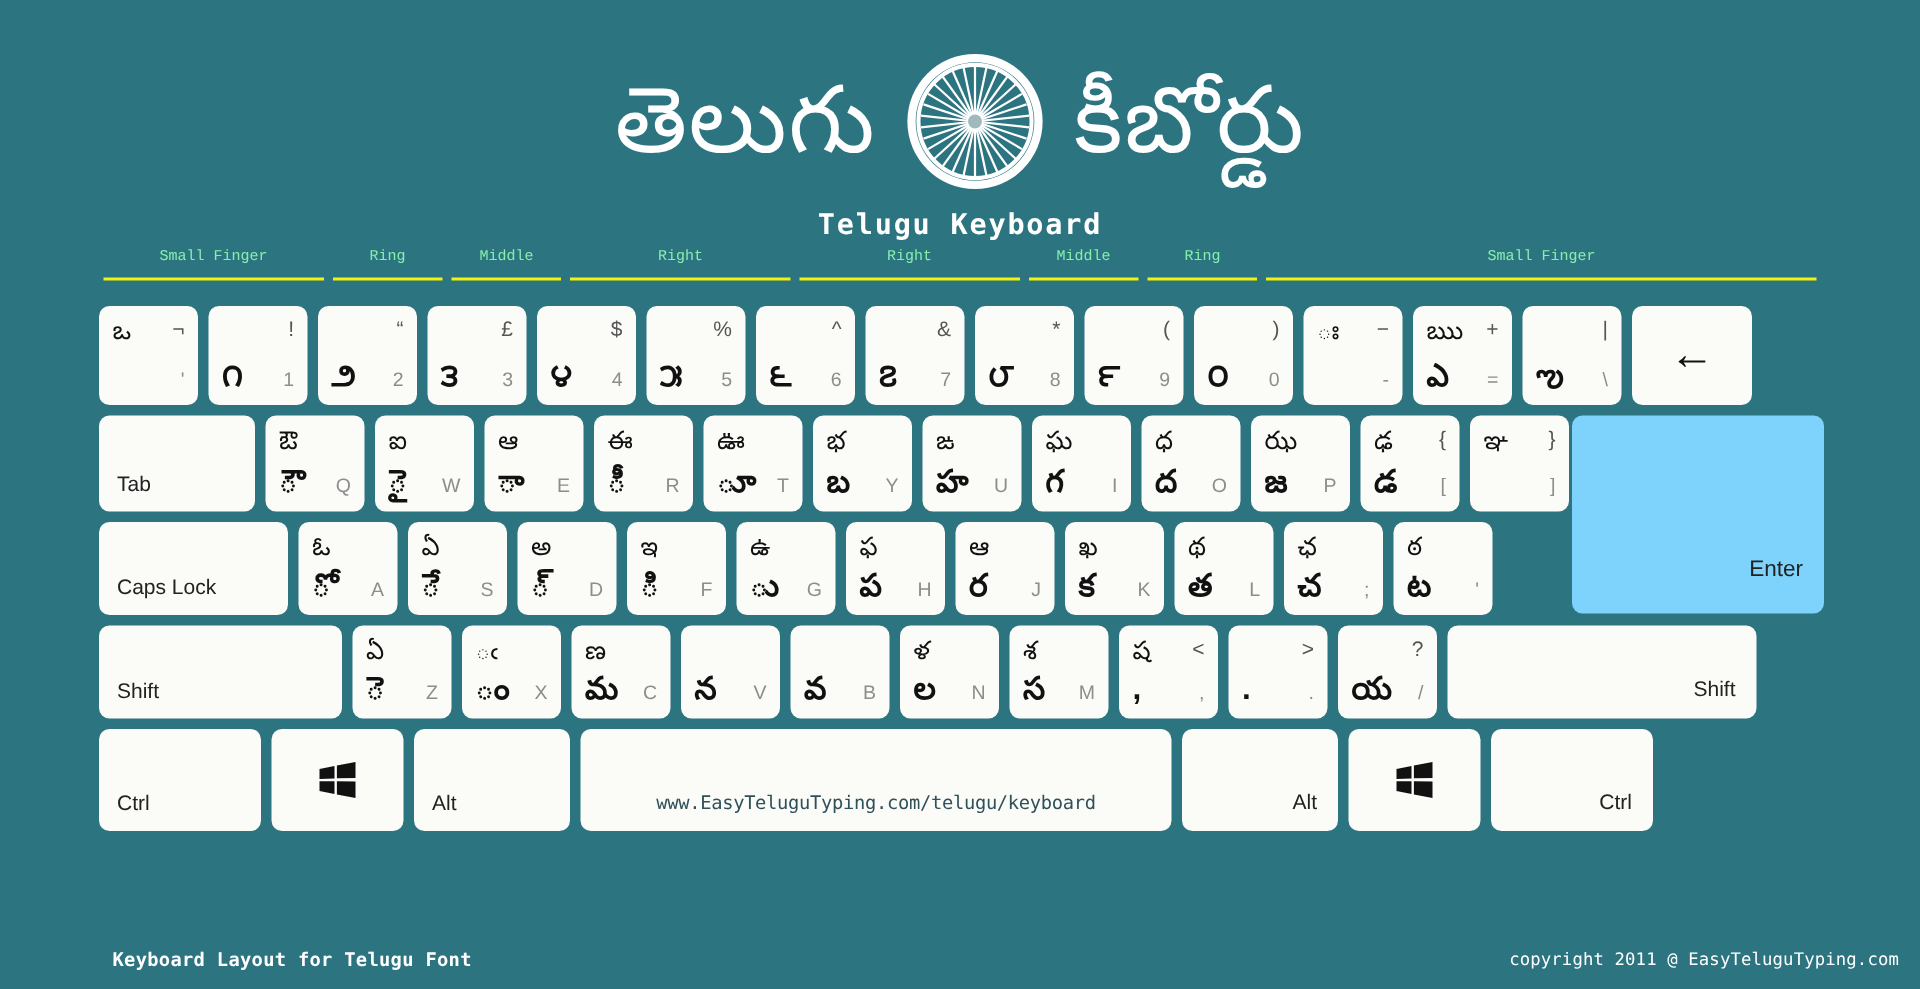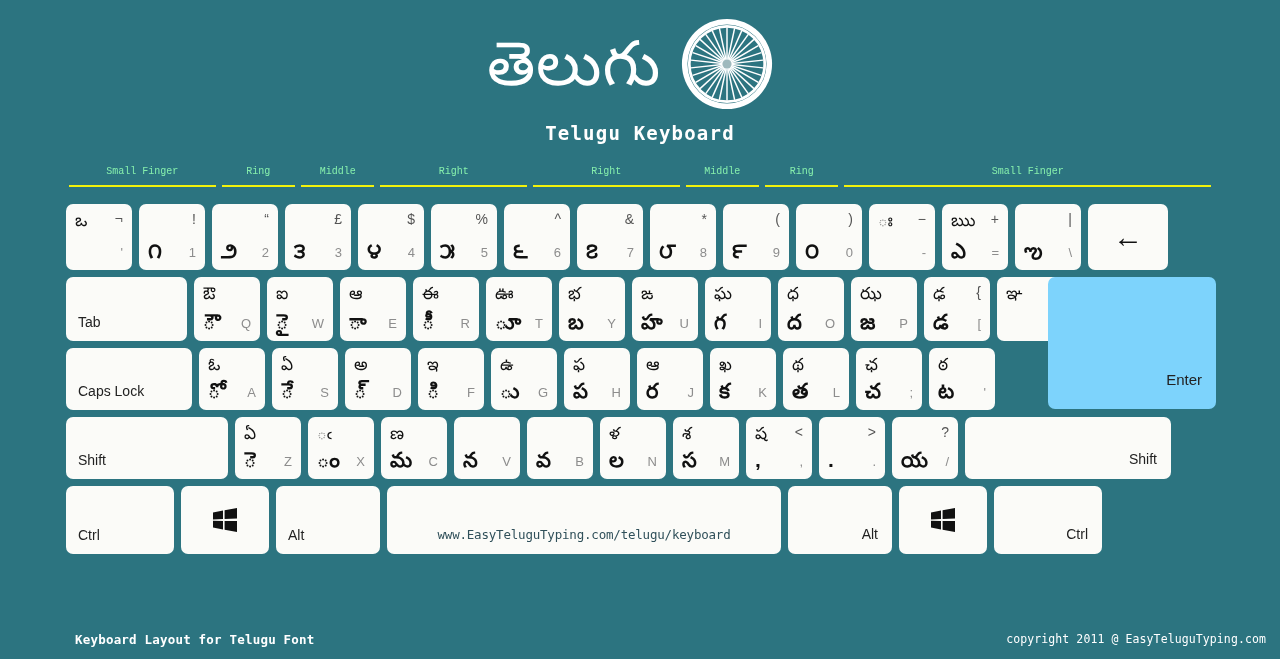--- a/index.html
+++ b/index.html
@@ -12,21 +12,21 @@
     overflow: hidden;
     background: #2c7480;
     font-family: "Liberation Sans", sans-serif;
     position: relative;
     -webkit-font-smoothing: antialiased;
   }
 
   
   #header {
     width: 1280px;
-    padding-top: 8px;
+    padding-top: 25px;
     text-align: center;
   }
   #title-row {
     display: flex;
     align-items: center;
     justify-content: center;
     height: 112px;
     gap: 0px;
   }
   .title-text {
@@ -156,21 +156,21 @@
     left: 0; right: 0;
     bottom: 12px;
     text-align: center;
     font-size: 12.5px;
     color: #30505a;
     font-family: "DejaVu Sans Mono", monospace;
     letter-spacing: -0.2px;
   }
 
   
-  .w-tab    { width: 121px; }
+  .w-tab    { width: 104px; }
   .w-bksp   { width: 80px; }
   .w-caps   { width: 126px; }
   .w-shiftL { width: 162px; }
   .w-shiftR { width: 206px; }
   .w-ctrl   { width: 108px; }
   .w-win    { width: 88px; }
   .w-alt    { width: 104px; }
   .w-space  { width: 394px; }
 
   
@@ -255,20 +255,21 @@
           <line x1="50" y1="50" x2="10.8" y2="45.8"></line>
         <line x1="50" y1="50" x2="12.7" y2="37.6"></line>
           <line x1="50" y1="50" x2="16" y2="30"></line>
         <line x1="50" y1="50" x2="20.7" y2="23.2"></line>
           <line x1="50" y1="50" x2="26.7" y2="17.6"></line>
         <line x1="50" y1="50" x2="33.8" y2="13.4"></line>
           <line x1="50" y1="50" x2="41.7" y2="10.9"></line>
       </g>
       <circle cx="50" cy="50" r="5" fill="#9fb9bd"></circle>
     </svg>
+    <span class="title-text">కీబోర్డు</span>
   </div>
   <div id="subtitle">Telugu Keyboard</div>
 </div>
 
 <div id="finger-guide">
     <div class="finger-group" style="flex: 2 0 0px;">
       <div class="finger-label">Small Finger</div>
       <div class="finger-rule"></div>
     </div>
     <div class="finger-group" style="flex: 1 0 0px;">

